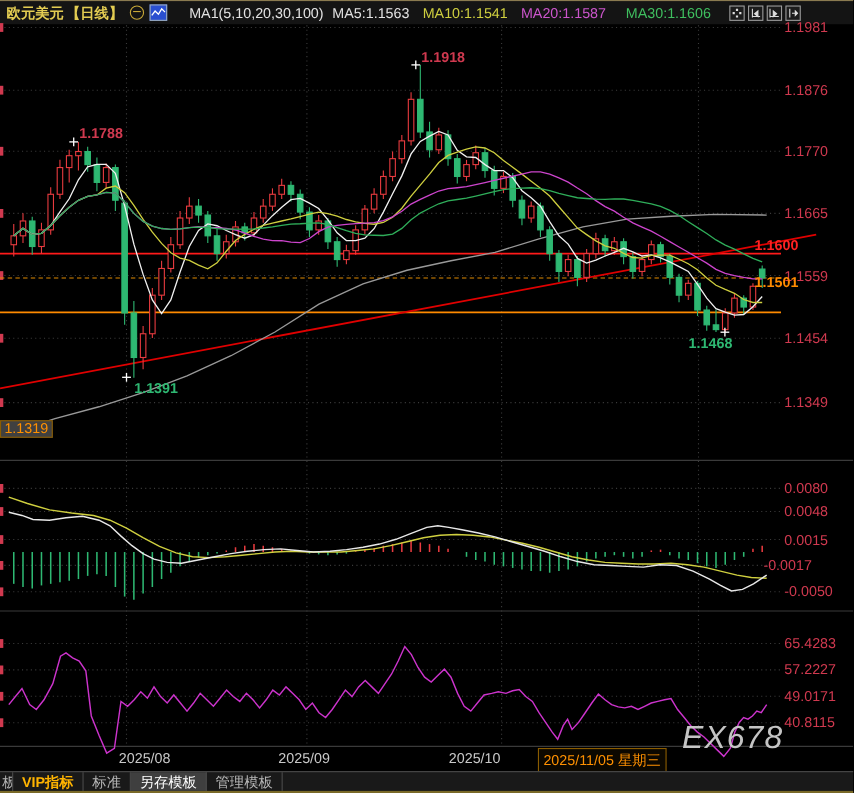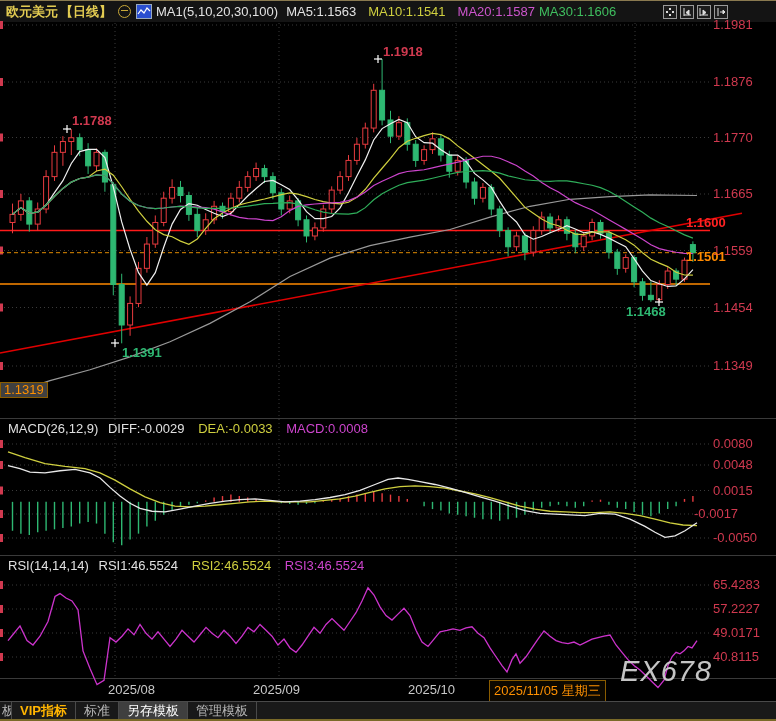--- a/index.html
+++ b/index.html
@@ -10,25 +10,25 @@
           border-top:1px solid #8a7a50;box-sizing:border-box;display:flex;align-items:center;
           font-size:13px;white-space:nowrap;}
   .topbar .t-sym{color:#e3cc52;margin-left:6px;font-weight:bold;}
   .topbar .t-per{color:#e3cc52;font-weight:bold;margin-left:2px;}
   .minus-ico{display:inline-block;width:11px;height:11px;border:1px solid #c8a838;border-radius:50%;
              margin:0 5px 0 6px;position:relative;}
   .minus-ico:before{content:"";position:absolute;left:2px;right:2px;top:4px;height:1px;background:#c8a838;}
   .chart-ico{display:inline-block;width:14px;height:13px;background:#2a4fd0;border:1px solid #9ab;
              margin-right:4px;position:relative;}
   .chart-ico svg{position:absolute;left:0;top:0;}
-  .t-ma1{color:#e2e2e2;}
+  .t-ma1{color:#e2e2e2;margin-left:16px;}
   .t-ma5{color:#e2e2e2;margin-left:8px;}
   .t-ma10{color:#cfcf3f;margin-left:12px;}
   .t-ma20{color:#cc55cc;margin-left:12px;}
-  .t-ma30{color:#3fbf5f;margin-left:4px;}
+  .t-ma30{color:#3fbf5f;margin-left:18px;}
   .tb-icons{position:absolute;right:48px;top:4px;display:flex;gap:3px;}
   .tb-btn{width:14px;height:14px;border:1px solid #9a9a9a;background:#1c1c1c;box-sizing:border-box;
           display:flex;align-items:center;justify-content:center;}
   
   #stage{position:absolute;left:0;top:0;width:776px;height:721px;}
   #gfx{position:absolute;left:0;top:0;z-index:3;}
   .axis-lab{position:absolute;left:713px;color:#d0394f;font-size:13px;z-index:4;line-height:14px;}
   .axis-lab.orange-box{color:#ff9100;border:1px solid #8a5c00;background:#404040;padding:0 3px;left:711px;}
   .in-label{position:absolute;font-size:13px;font-weight:bold;z-index:4;line-height:13px;}
   .panel-row{position:absolute;left:0;font-size:13px;white-space:nowrap;z-index:4;}
@@ -399,32 +399,20 @@
           </svg>
       </span>
       <span class="tb-btn">
         <svg width="10" height="10">
             <path d="M2 1v8M4 5h5M7 3l2 2-2 2z" stroke="#ddd" stroke-width="1" fill="#ddd"></path>
           </svg>
       </span>
     </span>
   </div>
 
-  <div class="panel-row" style="top:421px;left:8px;">
-    <span class="w">MACD(26,12,9)</span>
-    <span class="w" style="margin-left:6px;">DIFF:-0.0029</span>
-    <span class="y">DEA:-0.0033</span>
-    <span class="m">MACD:0.0008</span>
-  </div>
-  <div class="panel-row" style="top:558px;left:8px;">
-    <span class="w">RSI(14,14,14)</span>
-    <span class="w" style="margin-left:6px;">RSI1:46.5524</span>
-    <span class="y">RSI2:46.5524</span>
-    <span class="m">RSI3:46.5524</span>
-  </div>
 
   <div class="xaxis">
     <span class="month-lab" style="left: 108px;">2025/08</span>
     <span class="month-lab" style="left: 253px;">2025/09</span>
     <span class="month-lab" style="left: 408px;">2025/10</span>
     <span class="date-box" style="left: 489px;">2025/11/05 星期三</span>
   </div>
 
   <div class="tabbar">
     <span class="tab frag">板</span>

